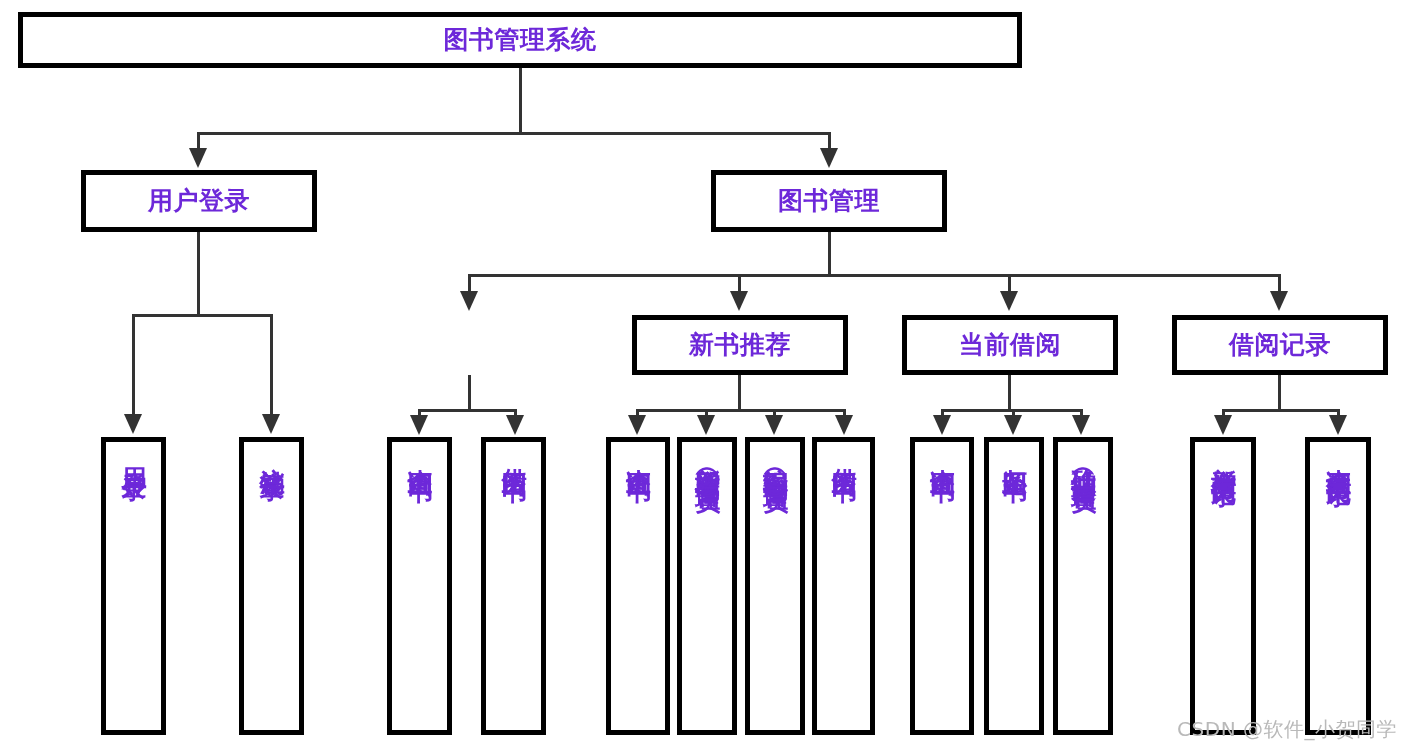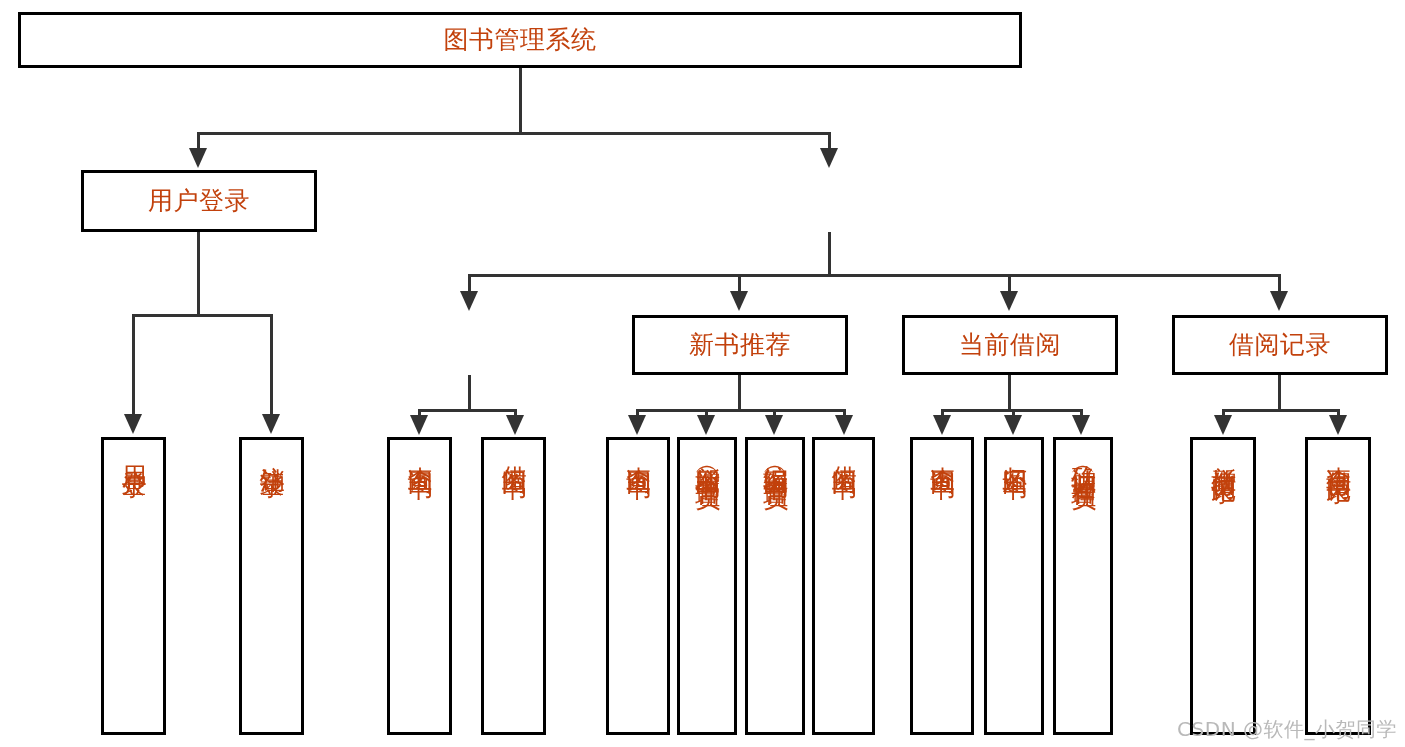--- a/index.html
+++ b/index.html
@@ -14,26 +14,27 @@
     position: relative;
     width: 1405px;
     height: 747px;
     background: #ffffff;
     overflow: hidden;
   }
   
   .node {
     position: absolute;
     box-sizing: border-box;
-    border: 3px solid #000000;
+    border: 5px solid #000000;
     background: #ffffff;
     display: flex;
     align-items: center;
     justify-content: center;
-    color: #c2410c;
+    color: #6d28d9;
+    font-weight: bold;
   }
   .node .lbl {
     font-size: 25px;
     line-height: 1.15;
     letter-spacing: 0.5px;
     white-space: nowrap;
   }
   
   .leaf {
     align-items: flex-start;
@@ -89,20 +90,23 @@
 
   <div class="vline" style="left:519px; top:68px;  height:66px;"></div>
   <div class="hline" style="left:197px; top:132px; width:634px;"></div>
   <div class="vline" style="left:197px; top:132px; height:20px;"></div>
   <div class="arrow" style="left:189px; top:148px;"></div>
   <div class="vline" style="left:828px; top:132px; height:20px;"></div>
   <div class="arrow" style="left:820px; top:148px;"></div>
 
   <div class="node" id="node-l2-0" style="left: 81px; top: 170px; width: 236px; height: 62px;">
     <span class="lbl">用户登录</span>
+  </div>
+  <div class="node" id="node-l2-1" style="left: 711px; top: 170px; width: 236px; height: 62px;">
+    <span class="lbl">图书管理</span>
   </div>
 
   <div class="vline" style="left:197px; top:232px; height:85px;"></div>
   <div class="hline" style="left:132px; top:314px; width:141px;"></div>
   <div class="vline" style="left:132px; top:314px; height:103px;"></div>
   <div class="arrow" style="left:124px; top:414px;"></div>
   <div class="vline" style="left:270px; top:314px; height:103px;"></div>
   <div class="arrow" style="left:262px; top:414px;"></div>
 
   <div class="vline" style="left:828px; top:232px; height:44px;"></div>

